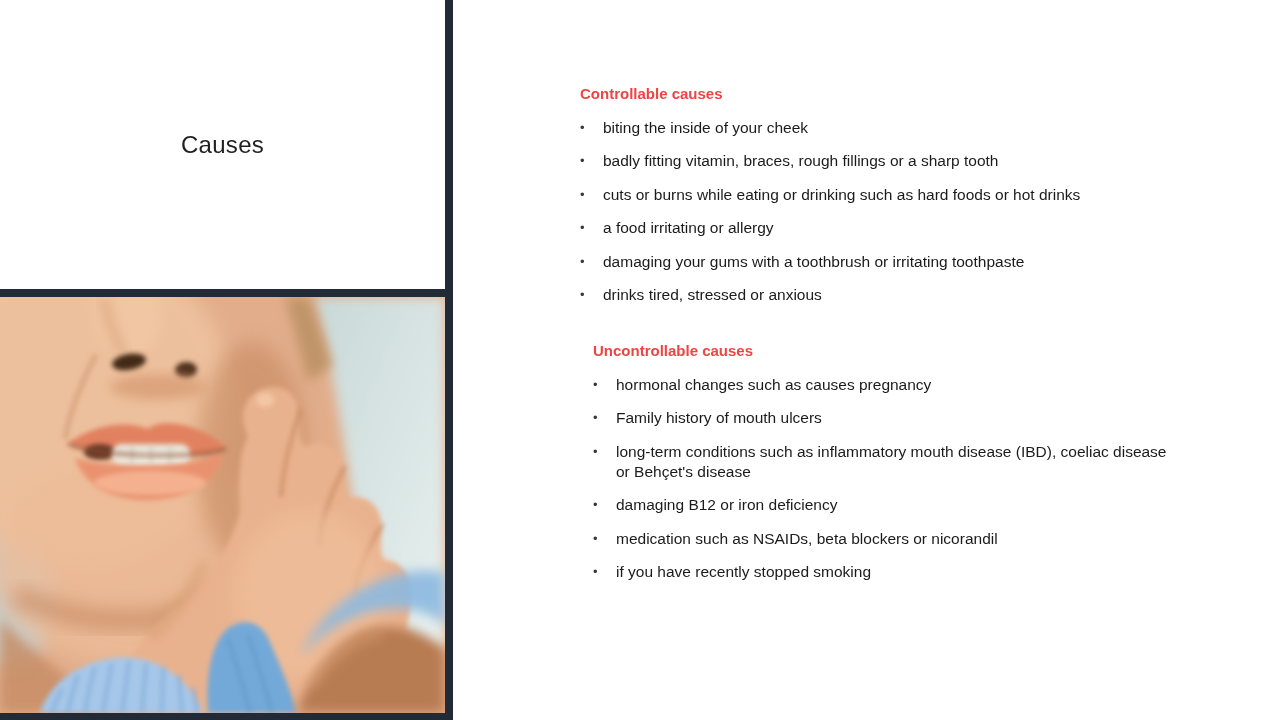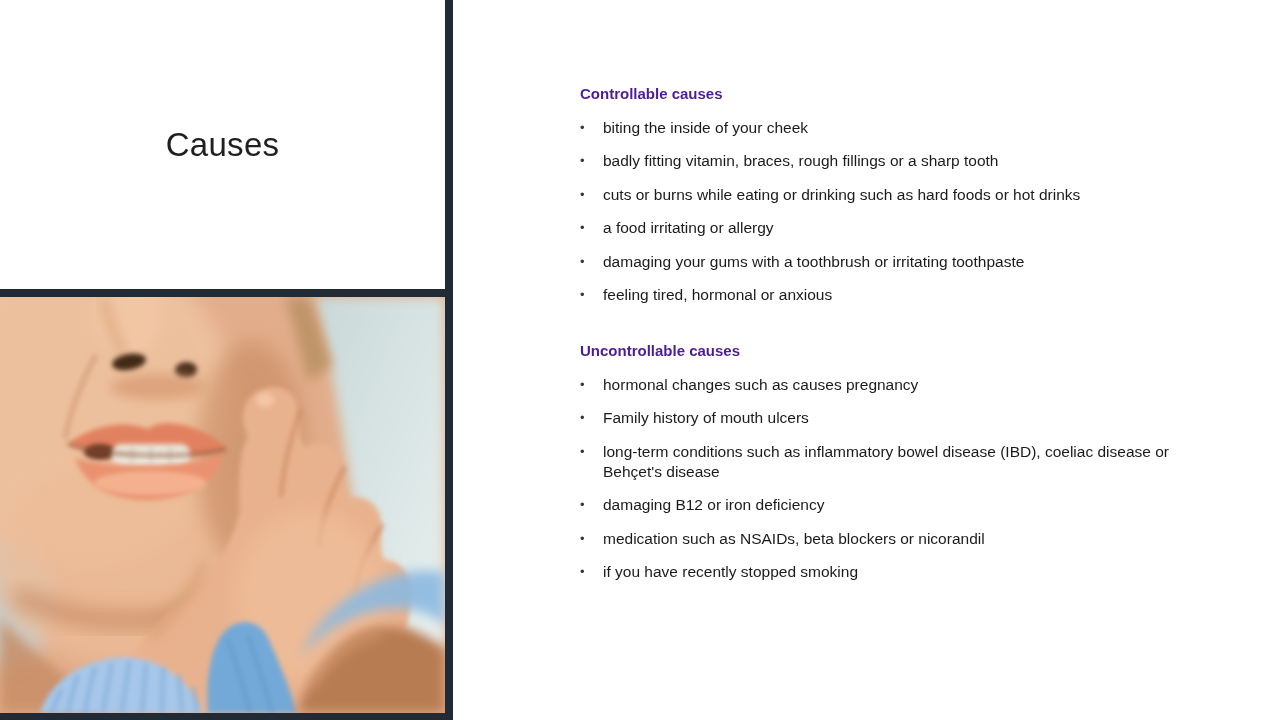--- a/index.html
+++ b/index.html
@@ -37,44 +37,44 @@
     background: var(--frame);
   }
   
   .title-card {
     position: absolute; left: 0; top: 0;
     width: 445px; height: 289px;
     background: var(--slide-background);
     display: flex; align-items: center; justify-content: center;
   }
   .slide-title {
-    font-size: 33px;
+    font-size: 24px;
     font-weight: 400;
     color: #1f1f1f;
     letter-spacing: 0.3px;
   }
   
   .photo-frame {
     position: absolute; left: 0; top: 297px;
     width: 445px; height: 416px;
     overflow: hidden;
   }
   .photo-frame svg { display: block; }
   
   .content-column {
     position: absolute; left: 580px; top: 84px;
     width: 590px;
     color: var(--text);
   }
-  .section + .section { margin-top: 36px; }
+  .section + .section { margin-top: 36px; margin-left: 13px; }
   .section-heading {
     font-size: 15px;
     font-weight: bold;
     line-height: 20px;
-    color: #4c1d95;
+    color: #ef4444;
   }
   ul.bullet-list {
     list-style: none;
     margin: 14px 0 0 0;
     padding: 0;
   }
   ul.bullet-list li {
     display: flex;
     font-size: 15.5px;
     line-height: 20px;
@@ -213,38 +213,38 @@
           <li>
             <span class="dot">•</span>
             <span class="txt">a food irritating or allergy</span>
           </li>
           <li>
             <span class="dot">•</span>
             <span class="txt">damaging your gums with a toothbrush or irritating toothpaste</span>
           </li>
           <li>
             <span class="dot">•</span>
-            <span class="txt">feeling tired, hormonal or anxious</span>
+            <span class="txt">drinks tired, stressed or anxious</span>
           </li>
         </ul>
     </div>
     <div class="section">
       <div class="section-heading">Uncontrollable causes</div>
       <ul class="bullet-list">
           <li>
             <span class="dot">•</span>
             <span class="txt">hormonal changes such as causes pregnancy</span>
           </li>
           <li>
             <span class="dot">•</span>
             <span class="txt">Family history of mouth ulcers</span>
           </li>
           <li>
             <span class="dot">•</span>
-            <span class="txt">long-term conditions such as inflammatory bowel disease (IBD), coeliac disease or Behçet's disease</span>
+            <span class="txt">long-term conditions such as inflammatory mouth disease (IBD), coeliac disease or Behçet's disease</span>
           </li>
           <li>
             <span class="dot">•</span>
             <span class="txt">damaging B12 or iron deficiency</span>
           </li>
           <li>
             <span class="dot">•</span>
             <span class="txt">medication such as NSAIDs, beta blockers or nicorandil</span>
           </li>
           <li>

